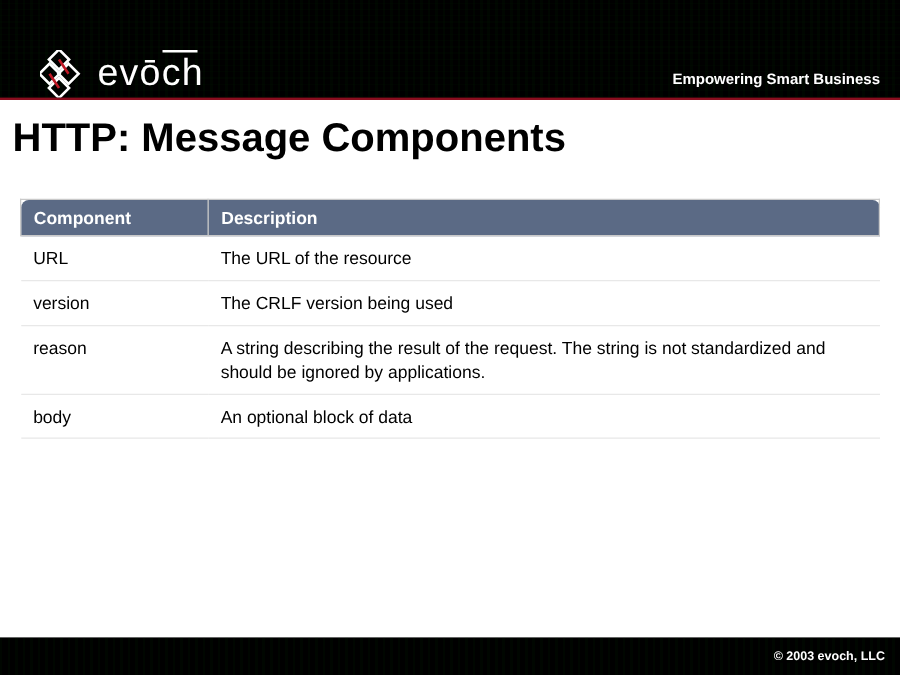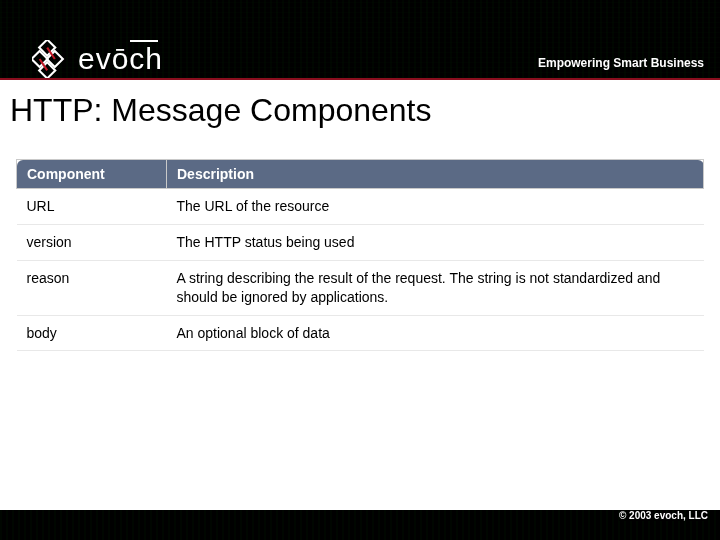--- a/index.html
+++ b/index.html
@@ -63,21 +63,21 @@
     position: absolute;
     right: 16px;
     bottom: 8px;
     color: #fff;
     font-size: 12px;
     font-weight: bold;
     z-index: 2;
   }
   .title {
     font-size: 32px;
-    font-weight: 400;
+    font-weight: 700;
     color: #000;
     padding: 12px 10px 14px 10px;
   }
   .table {
     width: 688px;
     margin: 16px 16px;
     border-collapse: collapse;
     font-size: 14px;
   }
   .table th {
@@ -103,20 +103,21 @@
   }
   .col-comp { width: 150px; }
   .footer {
     position: absolute;
     bottom: 0;
     left: 0;
     right: 0;
     height: 30px;
     background: #000;
     display: flex;
+    align-items: center;
     justify-content: flex-end;
     padding-right: 12px;
     text-decoration: underline;
   }
   .footer-bg {
     position: absolute;
     inset: 0;
     background:
       repeating-linear-gradient(90deg, rgba(0,60,0,0.25) 0 2px, transparent 2px 6px),
       #000;
@@ -164,21 +165,21 @@
       <th>Description</th>
     </tr>
   </thead>
   <tbody>
     <tr>
       <td>URL</td>
       <td>The URL of the resource</td>
     </tr>
     <tr>
       <td>version</td>
-      <td>The HTTP status being used</td>
+      <td>The CRLF version being used</td>
     </tr>
     <tr>
       <td>reason</td>
       <td>A string describing the result of the request.  The string is not standardized and should be ignored by applications.</td>
     </tr>
     <tr>
       <td>body</td>
       <td>An optional block of data</td>
     </tr>
   </tbody>

